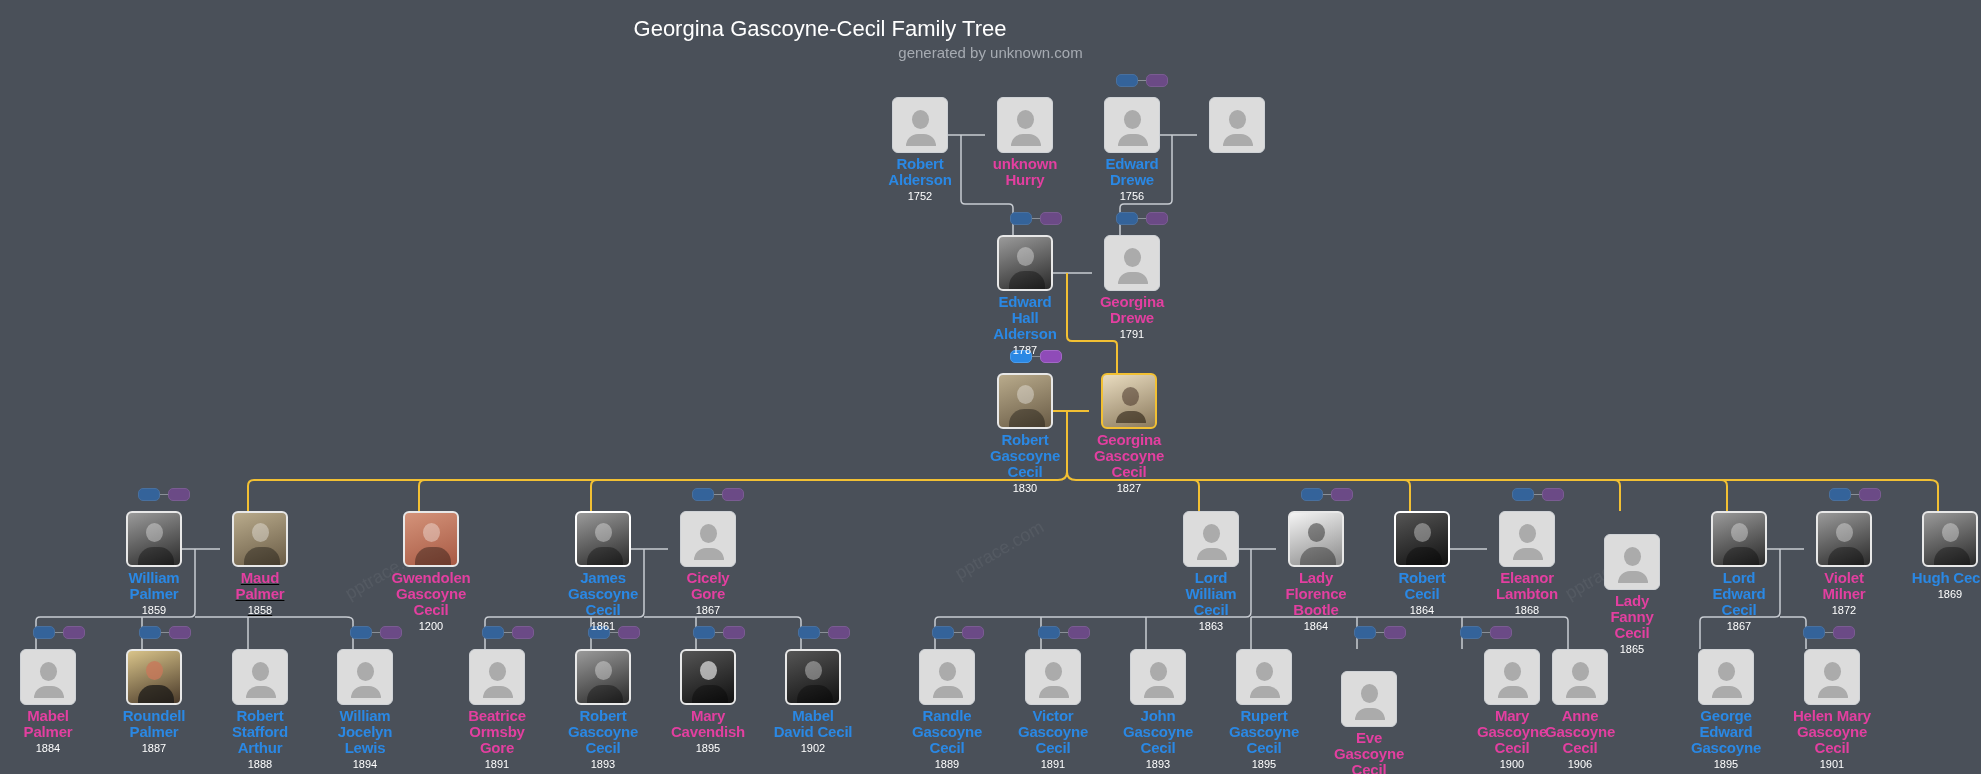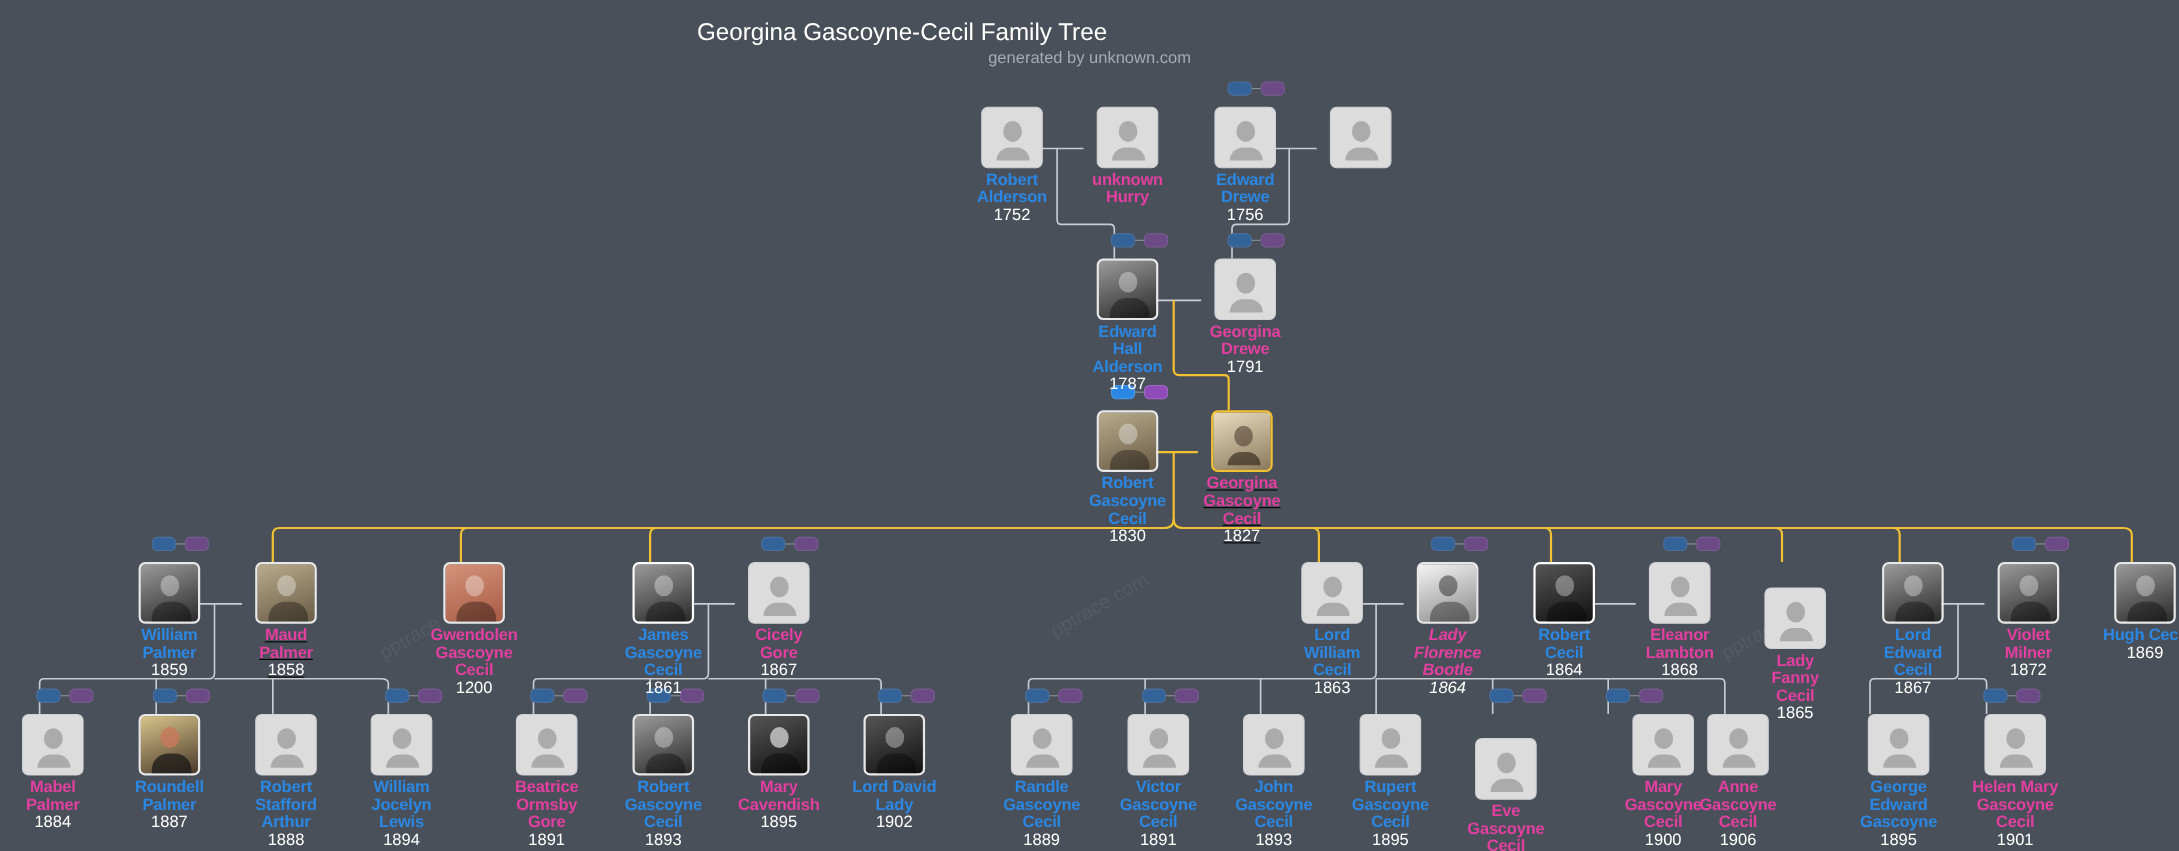--- a/index.html
+++ b/index.html
@@ -24,21 +24,21 @@
   .card.photo.color { background:linear-gradient(160deg,#d9c48a,#4a3a2a); }
   .card.photo.light { background:linear-gradient(160deg,#f4f4f4,#8a8a8a); }
   .card.focus { border:2px solid #f2c033; background:linear-gradient(160deg,#e9dcc0,#8b7a5d); }
   .ph-head { position:absolute; left:19px; top:12px; width:17px; height:19px; border-radius:50%; background:#ababab; }
   .ph-body { position:absolute; left:13px; top:36px; width:30px; height:12px; border-radius:15px 15px 0 0; background:#ababab; }
   .card.photo .ph-head { background:rgba(255,255,255,0.35); left:18px; top:10px; }
   .card.photo .ph-body { background:rgba(0,0,0,0.35); left:10px; top:34px; width:36px; height:22px; }
   .name { font-weight:bold; font-size:15px; line-height:16px; margin-top:3px; letter-spacing:-0.2px; }
   .name.m { color:#2a88e4; }
   .name.f { color:#e33fa0; }
-  .year { color:#ffffff; font-size:15px; line-height:16px; }
+  .year { color:#ffffff; font-size:11px; line-height:16px; }
   .badges { position:absolute; width:60px; height:14px; }
   .badge { position:absolute; top:0; width:22px; height:13px; border-radius:5px; box-sizing:border-box; }
   .badge.b { left:0; background:#34639a; border:1px solid #49709e; }
   .badge.p { left:30px; background:#6b4a86; border:1px solid #7a5c92; }
   .badges.active .badge.b { background:#2a88e4; border-color:#4b9cec; }
   .badges.active .badge.p { background:#8f4bb8; border-color:#a268c6; }
   .badge-link { position:absolute; left:22px; top:6px; width:8px; height:1px; background:#8a9098; }
   .wm { position:absolute; color:rgba(255,255,255,0.06); font-size:18px; transform:rotate(-30deg); }
 </style>
 </head>
@@ -260,21 +260,21 @@
 </div>
 
 <div class="person" style="left:985px;top:373px;">
   <div class="card photo sepia">
       <div class="ph-head"></div>
       <div class="ph-body"></div>
     </div>
   <div class="name m">Robert Gascoyne Cecil</div>
   <div class="year">1830</div>
 </div>
-<div class="person" style="left:1089px;top:373px;text-decoration:underline;">
+<div class="person" style="left:1089px;top:373px;">
   <div class="card focus">
       <div class="ph-head" style="background:rgba(60,40,30,0.5)"></div>
       <div class="ph-body" style="background:rgba(30,20,10,0.55)"></div>
     </div>
   <div class="name f">Georgina Gascoyne Cecil</div>
   <div class="year">1827</div>
 </div>
 
 <div class="person" style="left:114px;top:511px;">
   <div class="card photo bw">
@@ -317,21 +317,21 @@
   <div class="year">1867</div>
 </div>
 <div class="person" style="left:1171px;top:511px;">
   <div class="card">
       <div class="ph-head"></div>
       <div class="ph-body"></div>
     </div>
   <div class="name m">Lord William Cecil</div>
   <div class="year">1863</div>
 </div>
-<div class="person" style="left:1276px;top:511px;font-style:italic;">
+<div class="person" style="left:1276px;top:511px;">
   <div class="card photo light">
       <div class="ph-head" style="background:rgba(0,0,0,0.4)"></div>
       <div class="ph-body"></div>
     </div>
   <div class="name f">Lady Florence Bootle</div>
   <div class="year">1864</div>
 </div>
 <div class="person" style="left:1382px;top:511px;">
   <div class="card photo dark" style="border-color:#fff">
       <div class="ph-head"></div>
@@ -435,21 +435,21 @@
       <div class="ph-body"></div>
     </div>
   <div class="name f">Mary Cavendish</div>
   <div class="year">1895</div>
 </div>
 <div class="person" style="left:773px;top:649px;">
   <div class="card photo dark">
       <div class="ph-head"></div>
       <div class="ph-body"></div>
     </div>
-  <div class="name m">Lord David Lady</div>
+  <div class="name m">Mabel David Cecil</div>
   <div class="year">1902</div>
 </div>
 <div class="person" style="left:907px;top:649px;">
   <div class="card">
       <div class="ph-head"></div>
       <div class="ph-body"></div>
     </div>
   <div class="name m">Randle Gascoyne Cecil</div>
   <div class="year">1889</div>
 </div>

